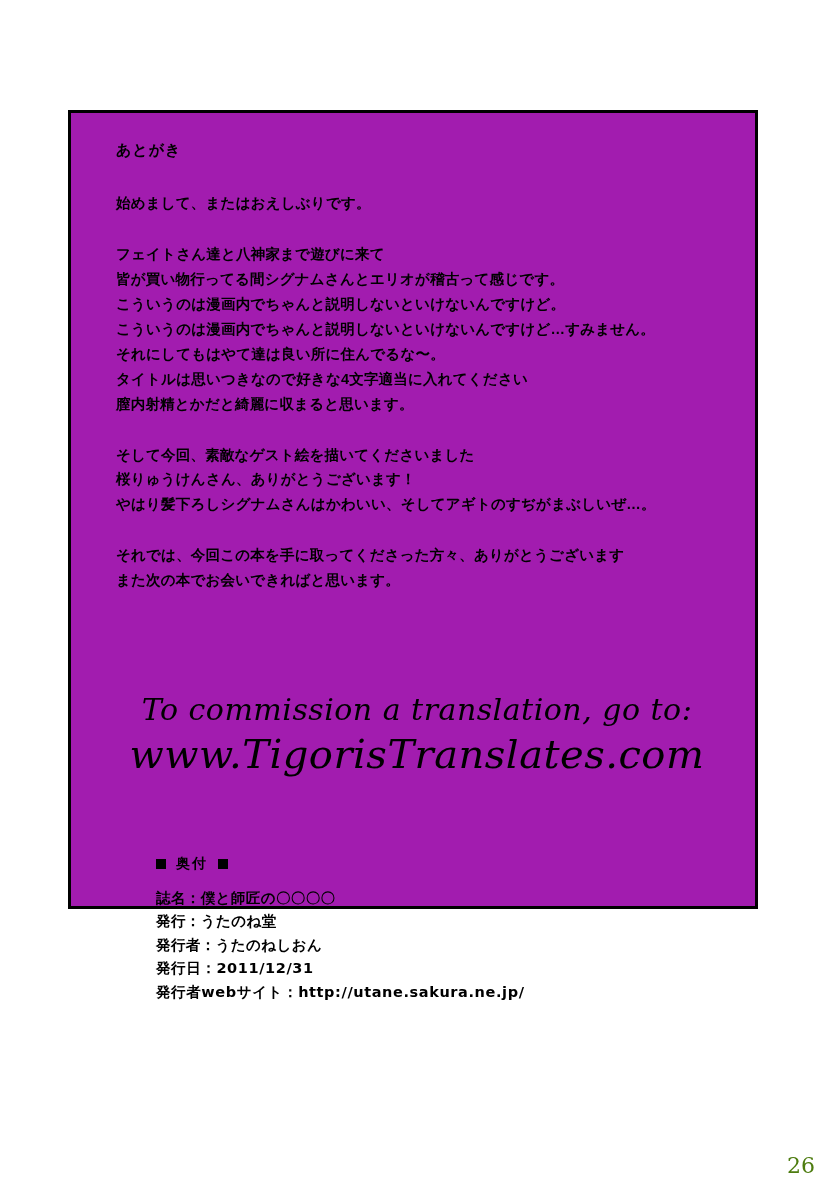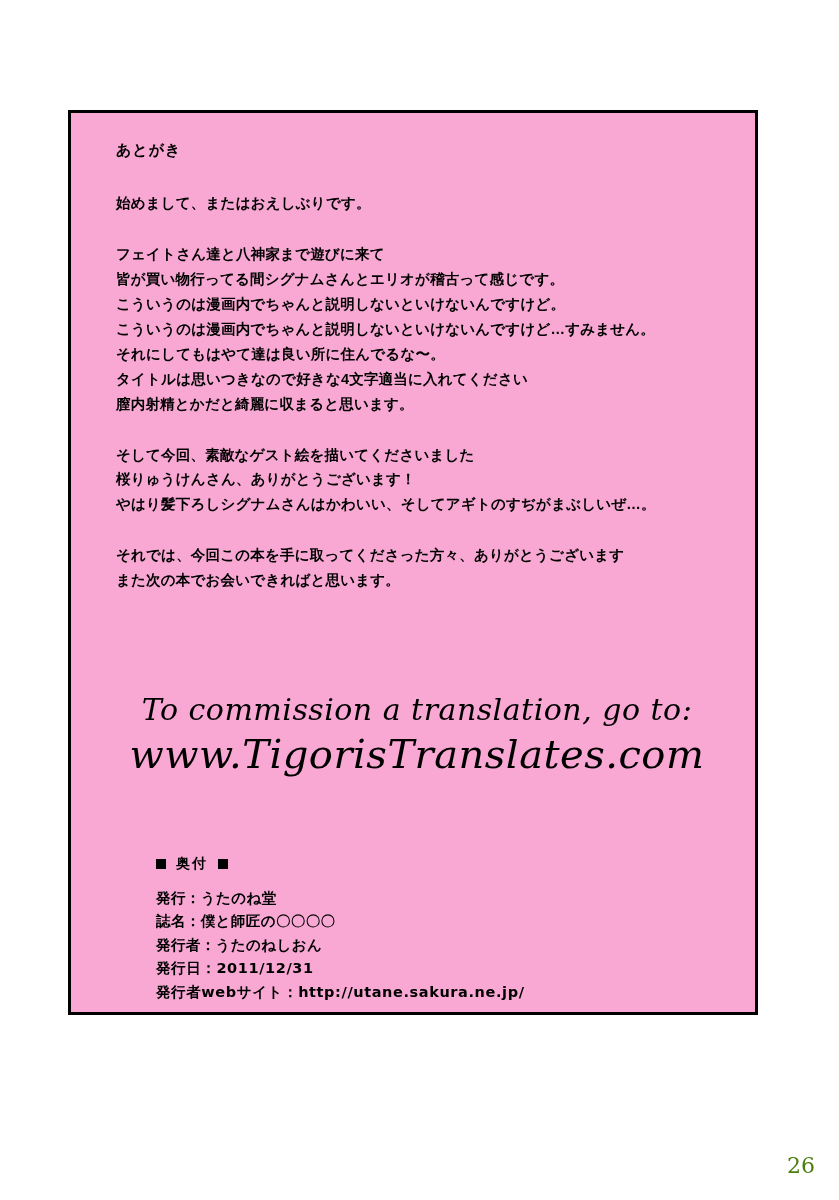--- a/index.html
+++ b/index.html
@@ -23,24 +23,24 @@
     height: 1200px;
     background: #fff;
   }
 
   
   .frame {
     position: absolute;
     left: 68px;
     top: 110px;
     width: 690px;
-    height: 905px;
+    height: 799px;
     border: 3px solid #000;
     box-sizing: border-box;
-    background: #f9a8d4;
+    background: #a21caf;
   }
 
   
   .afterword {
     position: absolute;
     left: 45px;
     top: 28px;
     width: 600px;
   }
 
@@ -173,22 +173,22 @@
       <span class="c-line1">To commission a translation, go to:</span>
       <span class="c-line2">www.TigorisTranslates.com</span>
     </div>
 
     <div class="colophon">
       <div class="colophon-heading">
         <span class="sq"></span>
         <span>奥付</span>
         <span class="sq"></span>
       </div>
+      <div class="colophon-row">誌名：僕と師匠の〇〇〇〇</div>
       <div class="colophon-row">発行：うたのね堂</div>
-      <div class="colophon-row">誌名：僕と師匠の〇〇〇〇</div>
       <div class="colophon-row">発行者：うたのねしおん</div>
       <div class="colophon-row mono">発行日：2011/12/31</div>
       <div class="colophon-row mono">発行者webサイト：http://utane.sakura.ne.jp/</div>
     </div>
 
   </div>
 
   <div class="page-number">26</div>
 
 </div>

